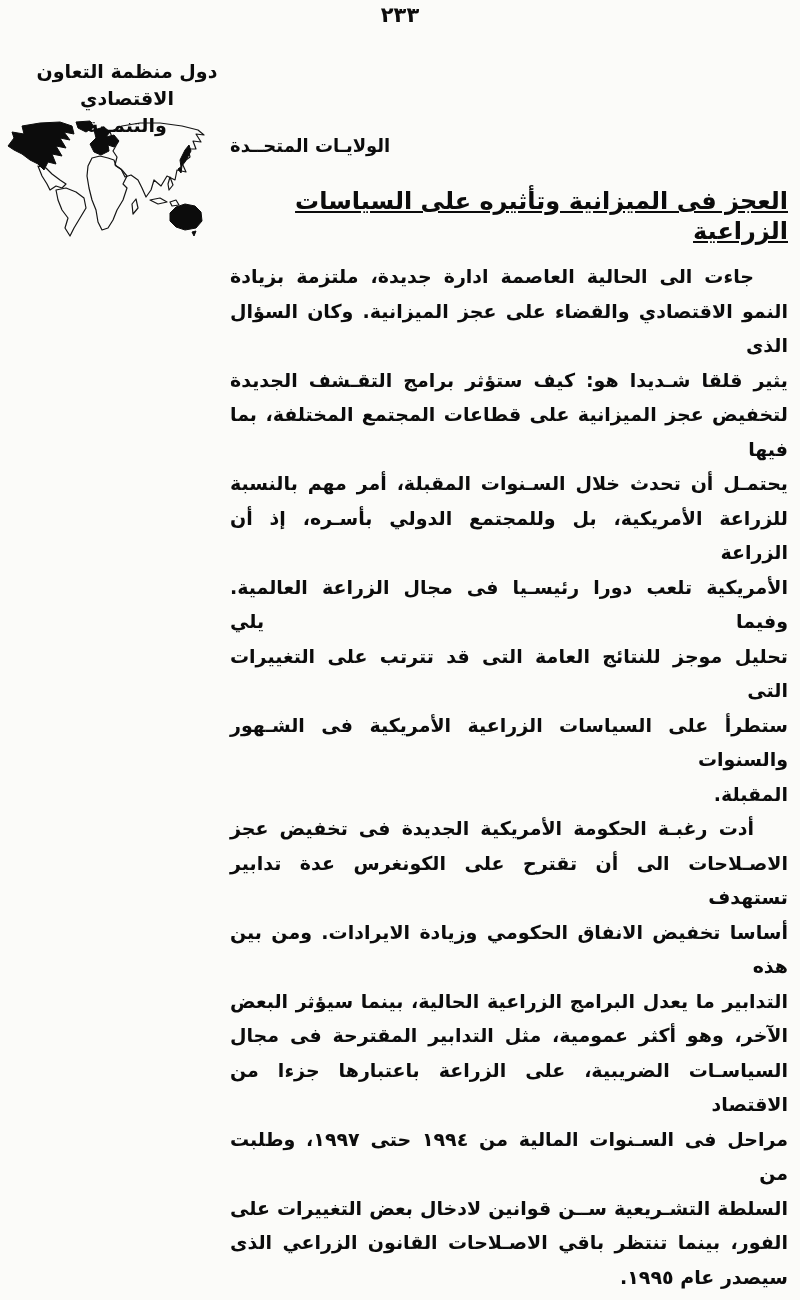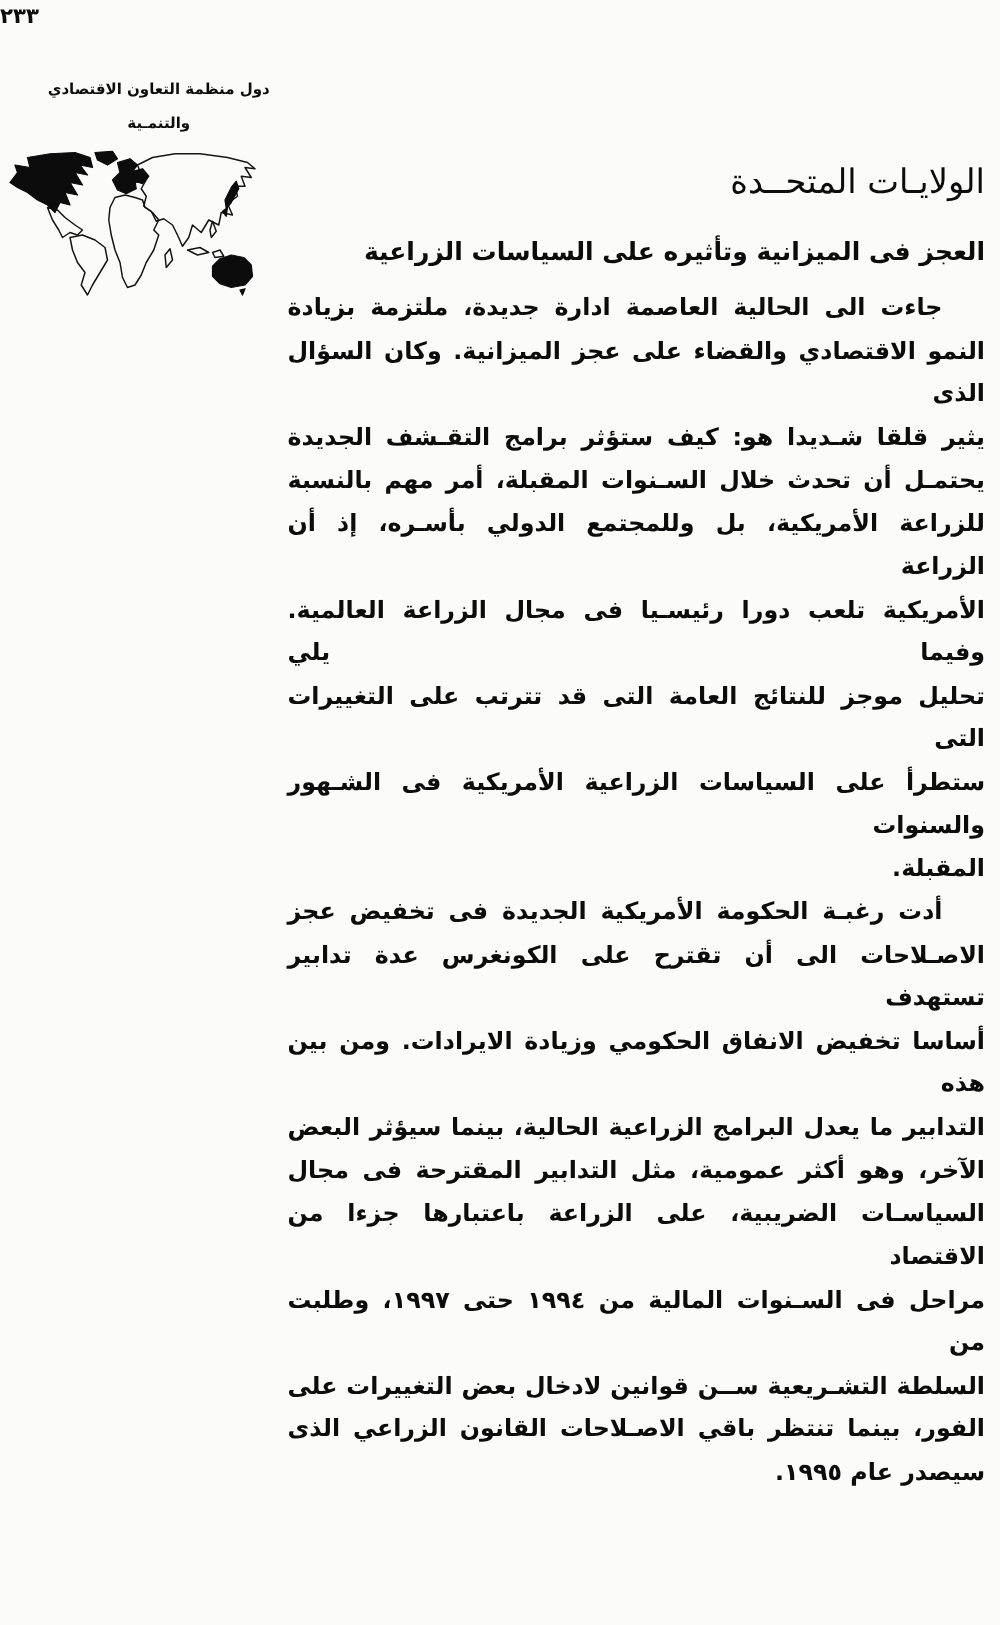--- a/index.html
+++ b/index.html
@@ -5,47 +5,48 @@
   :root{ --ink:#0c0c0c; --paper:#fbfbf9; }
   html,body{ margin:0; padding:0; }
   body{
     width:800px; height:1300px; position:relative;
     background:var(--paper); color:var(--ink);
     font-family:"DejaVu Sans", sans-serif;
     overflow:hidden;
   }
   .page-number{
     position:absolute; top:3px; left:0; right:0;
-    font-size:17px; font-weight:700;
+    text-align:center; font-size:21px; font-weight:700;
     letter-spacing:2px;
   }
   .map-caption{
     position:absolute; top:58px; left:4px; width:246px;
     direction:rtl; text-align:center;
-    font-size:12px; font-weight:700; line-height:27px;
+    font-size:19px; font-weight:700; line-height:27px;
   }
   .map-figure{
     position:absolute; top:120px; left:2px; width:208px; height:118px;
   }
   .map-figure svg{ width:208px; height:118px; display:block; }
   .map-land-filled{ fill:var(--ink); stroke:var(--ink); stroke-width:1; stroke-linejoin:round; }
   .map-land-outline{ fill:none; stroke:#151515; stroke-width:1.2; stroke-linejoin:round; }
   .article{
     position:absolute; top:130px; right:12px; width:558px;
     direction:rtl;
   }
   .article-title{
     margin:0 0 25px 0;
-    font-size:27px; font-weight:400; text-align:right;
+    font-size:18px; font-weight:700; text-align:left;
     line-height:31px;
   }
   .article-subtitle{
     margin:0 0 13px 0;
-    font-size:20px; font-weight:800; text-align:right;
+    font-size:24px; font-weight:800; text-align:right;
     line-height:30px;
+    text-decoration:underline;
   }
   .article-body{ font-size:19px; font-weight:600; }
   .para{ margin:0; }
   .line{
     line-height:34.5px;
     text-align:justify; text-align-last:justify;
     white-space:normal;
   }
   .line.first{ padding-right:34px; }
   .line.endline{ text-align-last:right; }
@@ -80,20 +81,21 @@
 </div>
 
 <div class="article">
   <h1 class="article-title">الولايـات المتحــدة</h1>
   <h2 class="article-subtitle">العجز فى الميزانية وتأثيره على السياسات الزراعية</h2>
   <div class="article-body">
       <div class="para">
         <div class="line first">جاءت الى الحالية العاصمة ادارة جديدة، ملتزمة بزيادة</div>
         <div class="line">النمو الاقتصادي والقضاء على عجز الميزانية. وكان السؤال الذى</div>
         <div class="line">يثير قلقا شـديدا هو: كيف ستؤثر برامج التقـشف الجديدة</div>
+        <div class="line">لتخفيض عجز الميزانية على قطاعات المجتمع المختلفة، بما فيها</div>
         <div class="line">يحتمـل أن تحدث خلال السـنوات المقبلة، أمر مهم بالنسبة</div>
         <div class="line">للزراعة الأمريكية، بل وللمجتمع الدولي بأسـره، إذ أن الزراعة</div>
         <div class="line">الأمريكية تلعب دورا رئيسـيا فى مجال الزراعة العالمية. وفيما يلي</div>
         <div class="line">تحليل موجز للنتائج العامة التى قد تترتب على التغييرات التى</div>
         <div class="line">ستطرأ على السياسات الزراعية الأمريكية فى الشـهور والسنوات</div>
         <div class="line endline">المقبلة.</div>
       </div>
       <div class="para">
         <div class="line first">أدت رغبـة الحكومة الأمريكية الجديدة فى تخفيض عجز</div>
         <div class="line">الاصـلاحات الى أن تقترح على الكونغرس عدة تدابير تستهدف</div>

